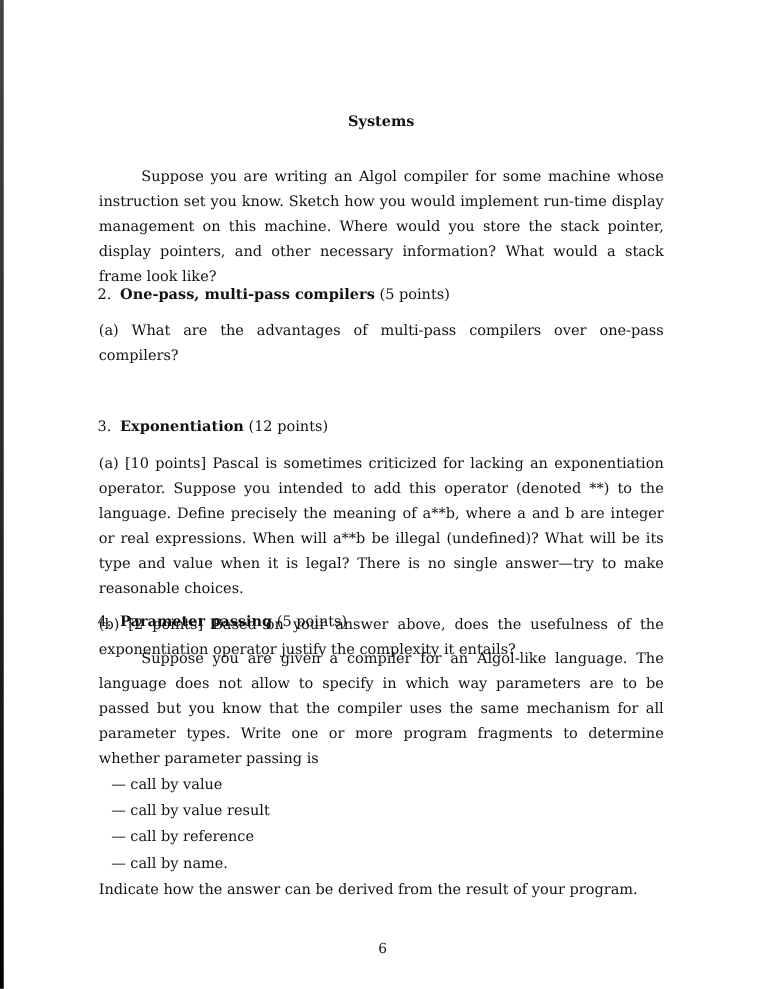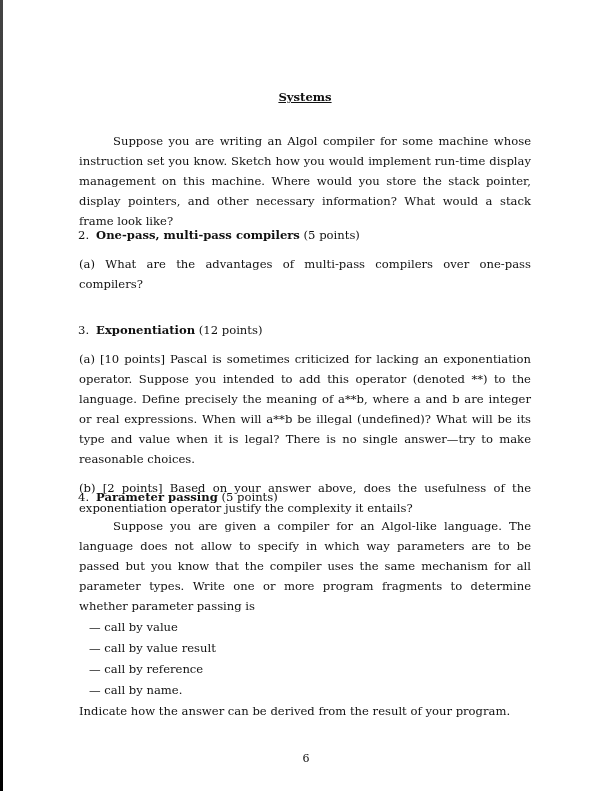--- a/index.html
+++ b/index.html
@@ -2,21 +2,21 @@
 <html><head>
 <meta charset="utf-8">
 <style>
   html, body { margin: 0; padding: 0; }
   body {
     width: 612px; height: 791px; background: #ffffff; position: relative; overflow: hidden;
     font-family: "DejaVu Serif", "Liberation Serif", serif; color: #111;
   }
   .scan-edge { position: absolute; left: 0; top: 0; width: 3px; height: 791px; background: linear-gradient(#444, #222 60%, #000); }
   .page { position: absolute; left: 78px; top: 0; width: 454px; font-size: 11.6px; line-height: 20px; }
-  .title { position: absolute; left: 0; width: 100%; top: 87px; text-align: center; font-weight: bold; font-size: 11.6px; text-decoration: underline; }
+  .title { position: absolute; left: 0; width: 100%; top: 87px; text-align: center; font-weight: bold; font-size: 11.6px; }
   .sect { position: absolute; left: 0; width: 100%; }
   .h { margin: 0; font-size: 11.6px; }
   .h .num { margin-right: 7px; }
   .h .name { font-weight: bold; }
   p { margin: 1px; text-align: justify; text-align-last: left; }
   .indent { text-indent: 34px; }
   .gap { margin-top: 9px; }
   .li { padding-left: 10px; }
   .pagenum { position: absolute; top: 752px; left: 0; width: 612px; text-align: center; font-size: 11px; }
 </style>
@@ -32,21 +32,21 @@
     <p class="indent gap">Suppose you are writing an Algol compiler for some machine whose instruction set you know. Sketch how you would implement run-time display management on this machine. Where would you store the stack pointer, display pointers, and other necessary information? What would a stack frame look like?</p>
   </div>
 
   <div class="sect" style="top:225px">
     <div class="h">
       <span class="num">2.</span><span class="name">One-pass, multi-pass compilers</span> <span>(5 points)</span>
     </div>
     <p class="gap">(a)  What are the advantages of multi-pass compilers over one-pass compilers?</p>
   </div>
 
-  <div class="sect" style="top:320px">
+  <div class="sect" style="top:331px">
     <div class="h">
       <span class="num">3.</span><span class="name">Exponentiation</span> <span>(12 points)</span>
     </div>
     <p class="gap">(a)  [10 points]  Pascal is sometimes criticized for lacking an exponentiation operator. Suppose you intended to add this operator (denoted **) to the language. Define precisely the meaning of a**b, where a and b are integer or real expressions. When will a**b be illegal (undefined)? What will be its type and value when it is legal? There is no single answer—try to make reasonable choices.</p>
     <p class="gap">(b)  [2 points]  Based on your answer above, does the usefulness of the exponentiation operator justify the complexity it entails?</p>
   </div>
 
   <div class="sect" style="top:487px">
     <div class="h">
       <span class="num">4.</span><span class="name">Parameter passing</span> <span>(5 points)</span>

